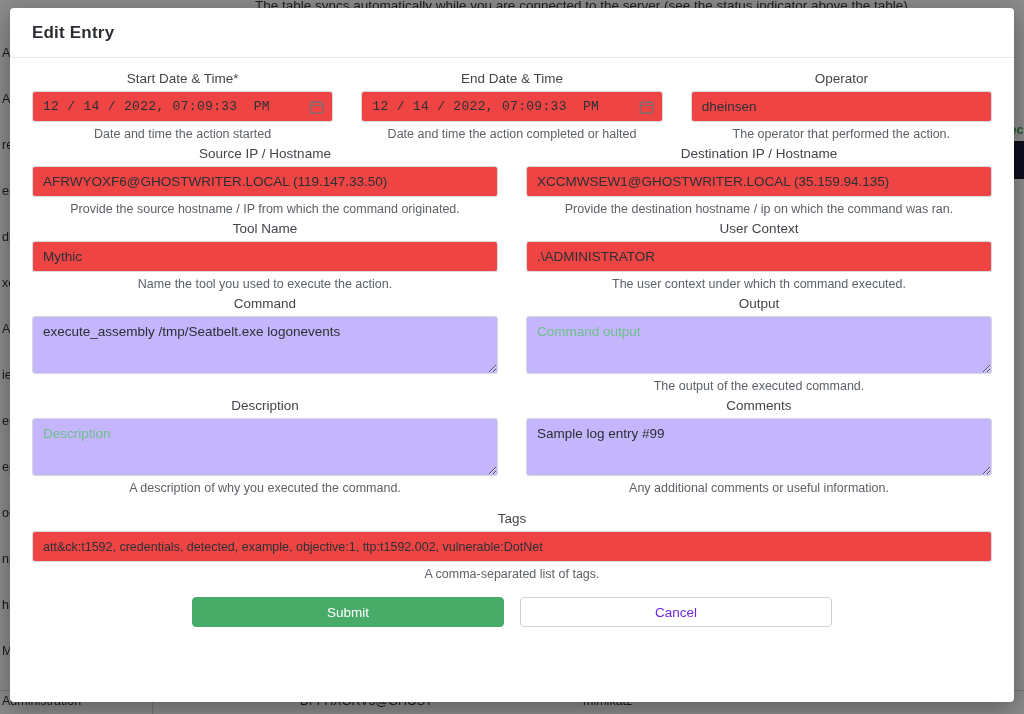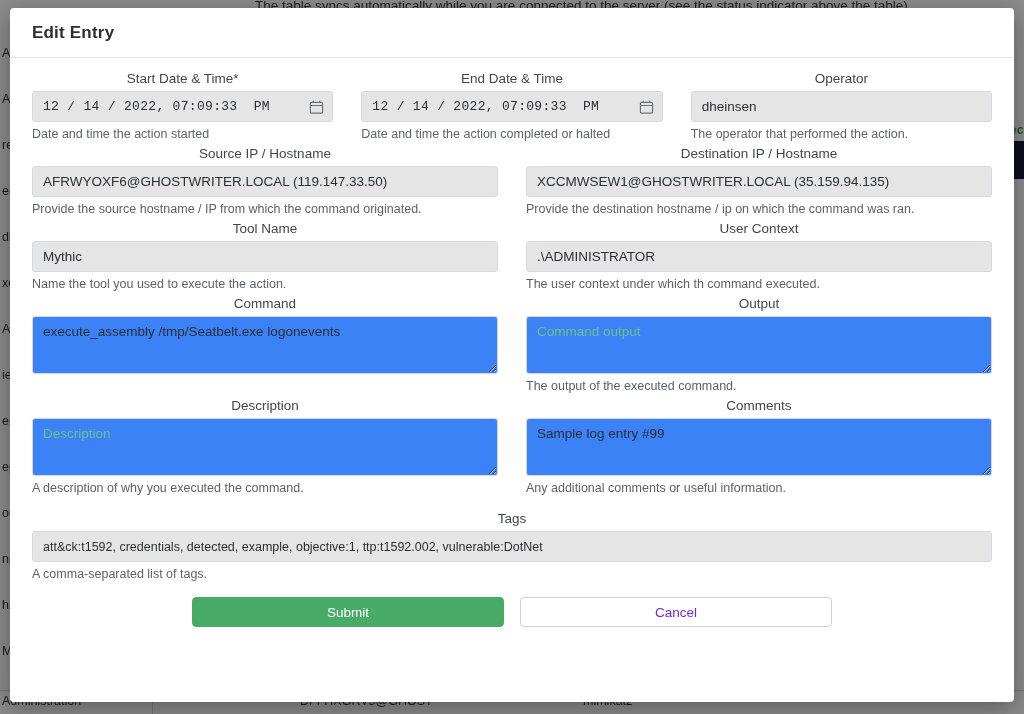--- a/index.html
+++ b/index.html
@@ -137,21 +137,21 @@
     font-size: 13.5px;
     color: #41464b;
     margin-bottom: 5px;
   }
 
   .inp {
     width: 100%;
     height: 31px;
     border: 1px solid #d6dade;
     border-radius: 3px;
-    background: #e5e5e5;
+    background: #ef4444;
     padding: 0 10px;
     font-family: "Liberation Sans", sans-serif;
     font-size: 13.5px;
     color: #2b3035;
     outline: none;
   }
   .inp::placeholder { color: #6cc08a; }
 
   .inp.dt {
     font-family: "Liberation Mono", monospace;
@@ -169,33 +169,34 @@
     width: 15px; height: 15px;
     cursor: pointer;
     line-height: 0;
   }
 
   .ta {
     width: 100%;
     height: 58px;
     border: 1px solid #d6dade;
     border-radius: 3px;
-    background: #3b82f6;
+    background: #c4b5fd;
     padding: 7px 10px;
     font-family: "Liberation Sans", sans-serif;
     font-size: 13.5px;
     color: #2b3035;
     resize: vertical;
     outline: none;
     display: block;
   }
   .ta::placeholder { color: #6cc08a; }
 
   .hint {
     display: block;
+    text-align: center;
     font-size: 12.5px;
     color: #5c6268;
     margin-top: 5px;
   }
 
   .tags-field { margin-top: 11px; }
   .tags-field .inp { font-size: 12.5px; }
 
   .actions {
     display: flex;

